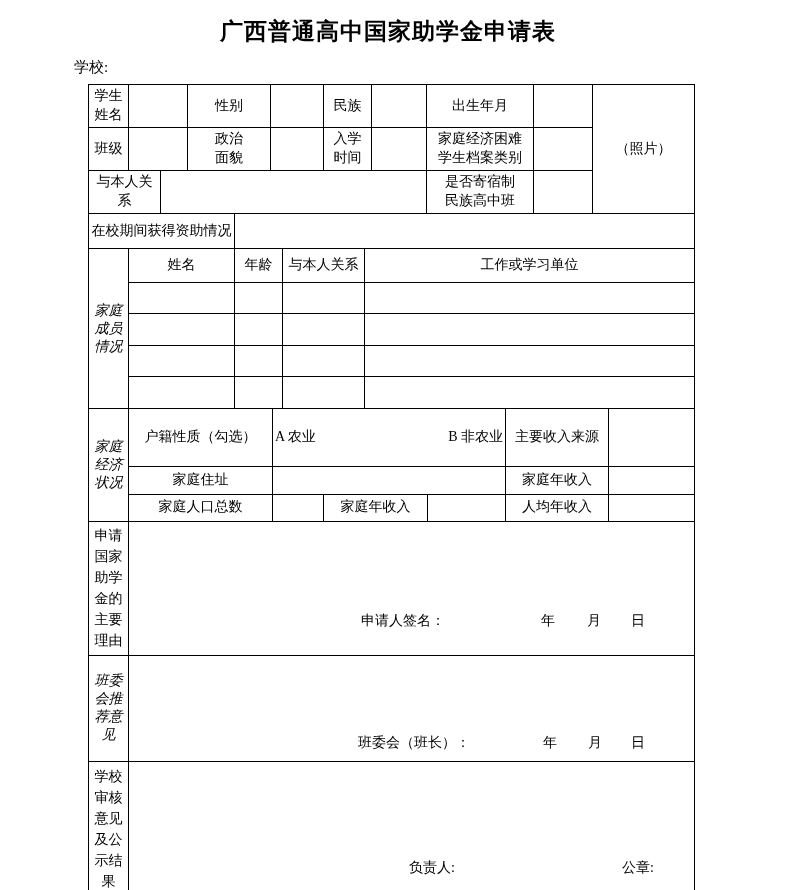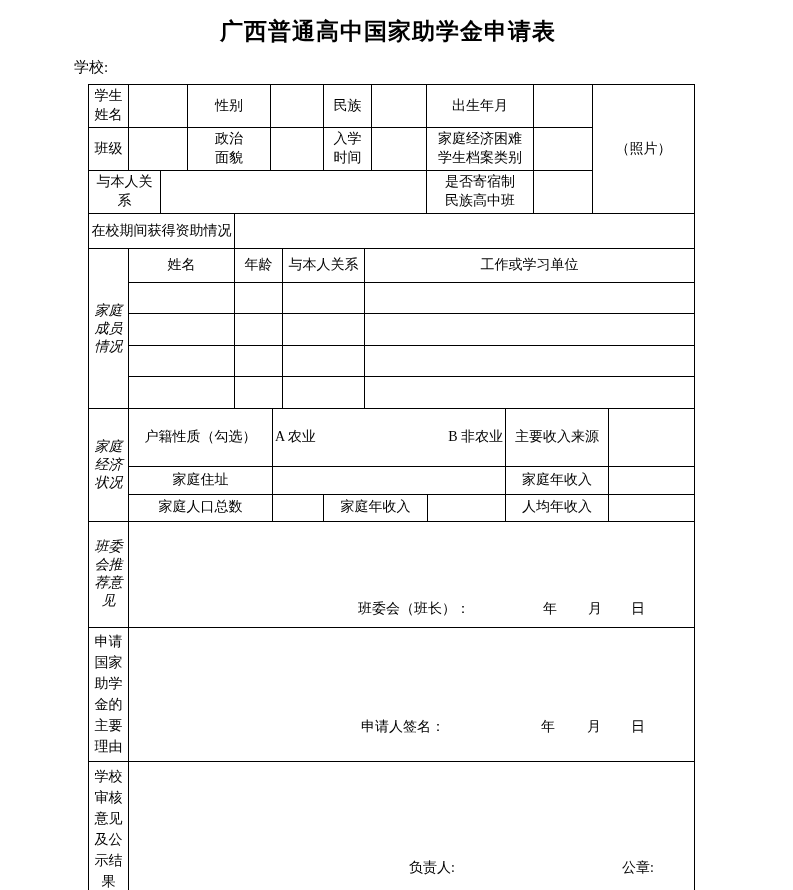--- a/index.html
+++ b/index.html
@@ -183,41 +183,20 @@
       <td>家庭年收入</td>
       <td></td>
     </tr>
     <tr style="height:27px">
       <td>家庭人口总数</td>
       <td></td>
       <td>家庭年收入</td>
       <td></td>
       <td>人均年收入</td>
       <td></td>
-    </tr>
-  </tbody>
-    </table>
-
-  <table>
-    <colgroup>
-        <col style="width:40px">
-        <col style="width:566px">
-      </colgroup>
-    <tbody>
-        <tr style="height:106px">
-      <td class="vlabel">班委
-会推
-荐意
-见</td>
-      <td class="content-cell">
-        <span class="sig" style="left:229px;bottom:8px;">班委会（班长）：</span>
-        <span class="sig" style="left:414px;bottom:8px;">年</span>
-        <span class="sig" style="left:459px;bottom:8px;">月</span>
-        <span class="sig" style="left:502px;bottom:8px;">日</span>
-      </td>
     </tr>
   </tbody>
     </table>
 
   <table>
     <colgroup>
         <col style="width:40px">
         <col style="width:566px">
       </colgroup>
     <tbody>
@@ -237,20 +216,41 @@
     </tr>
   </tbody>
     </table>
 
   <table>
     <colgroup>
         <col style="width:40px">
         <col style="width:566px">
       </colgroup>
     <tbody>
+        <tr style="height:106px">
+      <td class="vlabel">班委
+会推
+荐意
+见</td>
+      <td class="content-cell">
+        <span class="sig" style="left:229px;bottom:8px;">班委会（班长）：</span>
+        <span class="sig" style="left:414px;bottom:8px;">年</span>
+        <span class="sig" style="left:459px;bottom:8px;">月</span>
+        <span class="sig" style="left:502px;bottom:8px;">日</span>
+      </td>
+    </tr>
+  </tbody>
+    </table>
+
+  <table>
+    <colgroup>
+        <col style="width:40px">
+        <col style="width:566px">
+      </colgroup>
+    <tbody>
         <tr style="height:135px">
       <td class="vlabel-tall">学校
 审核
 意见
 及公
 示结
 果</td>
       <td class="content-cell">
         <span class="sig" style="left:280px;bottom:18px;">负责人:</span>
         <span class="sig" style="left:454px;bottom:18px;margin-left:39px;">公章:</span>

